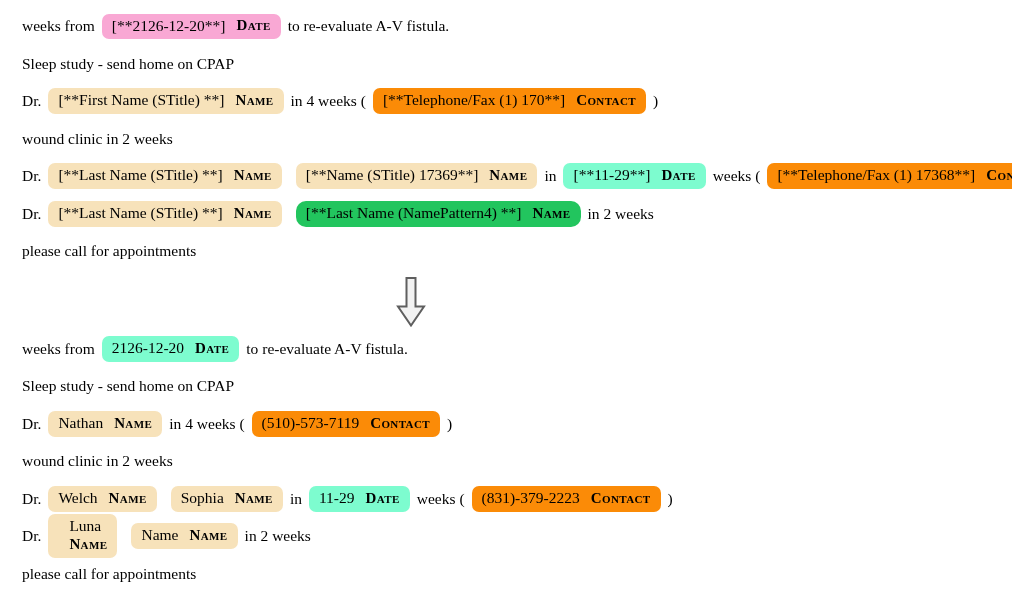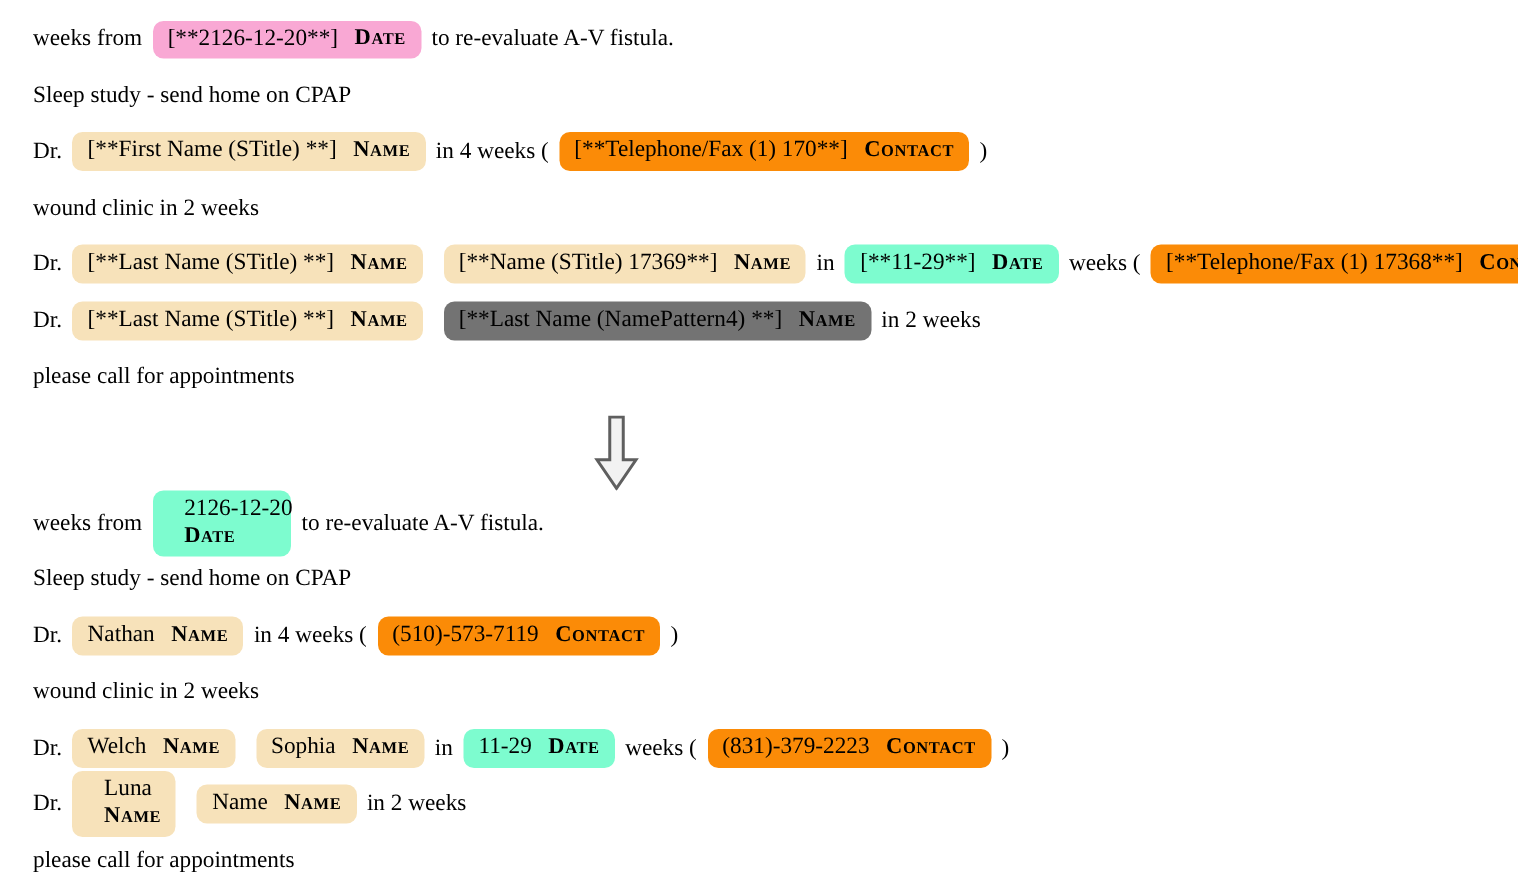--- a/index.html
+++ b/index.html
@@ -55,32 +55,32 @@
 </head>
 <body>
 
 <main>
   <section>
       <div class="line"><span class="txt">weeks from</span><span class="pill" style="background: #f9a8d4; align-items: flex-end;"><span class="mention">[**2126-12-20**]</span><span class="tag">Date</span></span><span class="txt">to re-evaluate A-V fistula.</span></div>
       <div class="line"><span class="txt">Sleep study - send home on CPAP</span></div>
       <div class="line"><span class="txt">Dr.</span><span class="pill" style="background: rgb(247, 226, 186);"><span class="mention">[**First Name (STitle) **]</span><span class="tag">Name</span></span><span class="txt">in 4 weeks (</span><span class="pill" style="background: rgb(251, 139, 7);"><span class="mention">[**Telephone/Fax (1) 170**]</span><span class="tag">Contact</span></span><span class="txt">)</span></div>
       <div class="line"><span class="txt">wound clinic in 2 weeks</span></div>
       <div class="line"><span class="txt">Dr.</span><span class="pill" style="background: rgb(247, 226, 186);"><span class="mention">[**Last Name (STitle) **]</span><span class="tag">Name</span></span><span class="pill" style="background: rgb(247, 226, 186);"><span class="mention">[**Name (STitle) 17369**]</span><span class="tag">Name</span></span><span class="txt">in</span><span class="pill" style="background: rgb(125, 252, 207);"><span class="mention">[**11-29**]</span><span class="tag">Date</span></span><span class="txt">weeks (</span><span class="pill" style="background: rgb(251, 139, 7);"><span class="mention">[**Telephone/Fax (1) 17368**]</span><span class="tag">Contact</span></span></div>
-      <div class="line"><span class="txt">Dr.</span><span class="pill" style="background: rgb(247, 226, 186);"><span class="mention">[**Last Name (STitle) **]</span><span class="tag">Name</span></span><span class="pill" style="background: #737373;"><span class="mention">[**Last Name (NamePattern4) **]</span><span class="tag">Name</span></span><span class="txt">in 2 weeks</span></div>
+      <div class="line"><span class="txt">Dr.</span><span class="pill" style="background: rgb(247, 226, 186);"><span class="mention">[**Last Name (STitle) **]</span><span class="tag">Name</span></span><span class="pill" style="background: #22c55e; border-radius: 10px;"><span class="mention">[**Last Name (NamePattern4) **]</span><span class="tag">Name</span></span><span class="txt">in 2 weeks</span></div>
       <div class="line"><span class="txt">please call for appointments</span></div>
     </section>
 
   <div class="arrow-wrap">
     <svg width="30" height="50" viewBox="0 0 30 50">
       <path d="M10.5 1 H19.5 V29.5 H28 L15 48.5 L2 29.5 H10.5 Z" fill="#f2f2f2" stroke="#5f5f5f" stroke-width="2" stroke-linejoin="miter"></path>
     </svg>
   </div>
 
   <section>
-      <div class="line"><span class="txt">weeks from</span><span class="pill" style="background: rgb(125, 252, 207); flex-direction: column;"><span class="mention">2126-12-20</span><span class="tag">Date</span></span><span class="txt">to re-evaluate A-V fistula.</span></div>
+      <div class="line"><span class="txt">weeks from</span><span class="pill" style="background: rgb(125, 252, 207);"><span class="mention">2126-12-20</span><span class="tag">Date</span></span><span class="txt">to re-evaluate A-V fistula.</span></div>
       <div class="line"><span class="txt">Sleep study - send home on CPAP</span></div>
       <div class="line"><span class="txt">Dr.</span><span class="pill" style="background: rgb(247, 226, 186);"><span class="mention">Nathan</span><span class="tag">Name</span></span><span class="txt">in 4 weeks (</span><span class="pill" style="background: rgb(251, 139, 7);"><span class="mention">(510)-573-7119</span><span class="tag">Contact</span></span><span class="txt">)</span></div>
       <div class="line"><span class="txt">wound clinic in 2 weeks</span></div>
       <div class="line"><span class="txt">Dr.</span><span class="pill" style="background: rgb(247, 226, 186);"><span class="mention">Welch</span><span class="tag">Name</span></span><span class="pill" style="background: rgb(247, 226, 186);"><span class="mention">Sophia</span><span class="tag">Name</span></span><span class="txt">in</span><span class="pill" style="background: rgb(125, 252, 207);"><span class="mention">11-29</span><span class="tag">Date</span></span><span class="txt">weeks (</span><span class="pill" style="background: rgb(251, 139, 7);"><span class="mention">(831)-379-2223</span><span class="tag">Contact</span></span><span class="txt">)</span></div>
       <div class="line"><span class="txt">Dr.</span><span class="pill" style="background: rgb(247, 226, 186); flex-direction: column;"><span class="mention">Luna</span><span class="tag">Name</span></span><span class="pill" style="background: rgb(247, 226, 186);"><span class="mention">Name</span><span class="tag">Name</span></span><span class="txt">in 2 weeks</span></div>
       <div class="line"><span class="txt">please call for appointments</span></div>
     </section>
 </main>
 
 </body></html>

